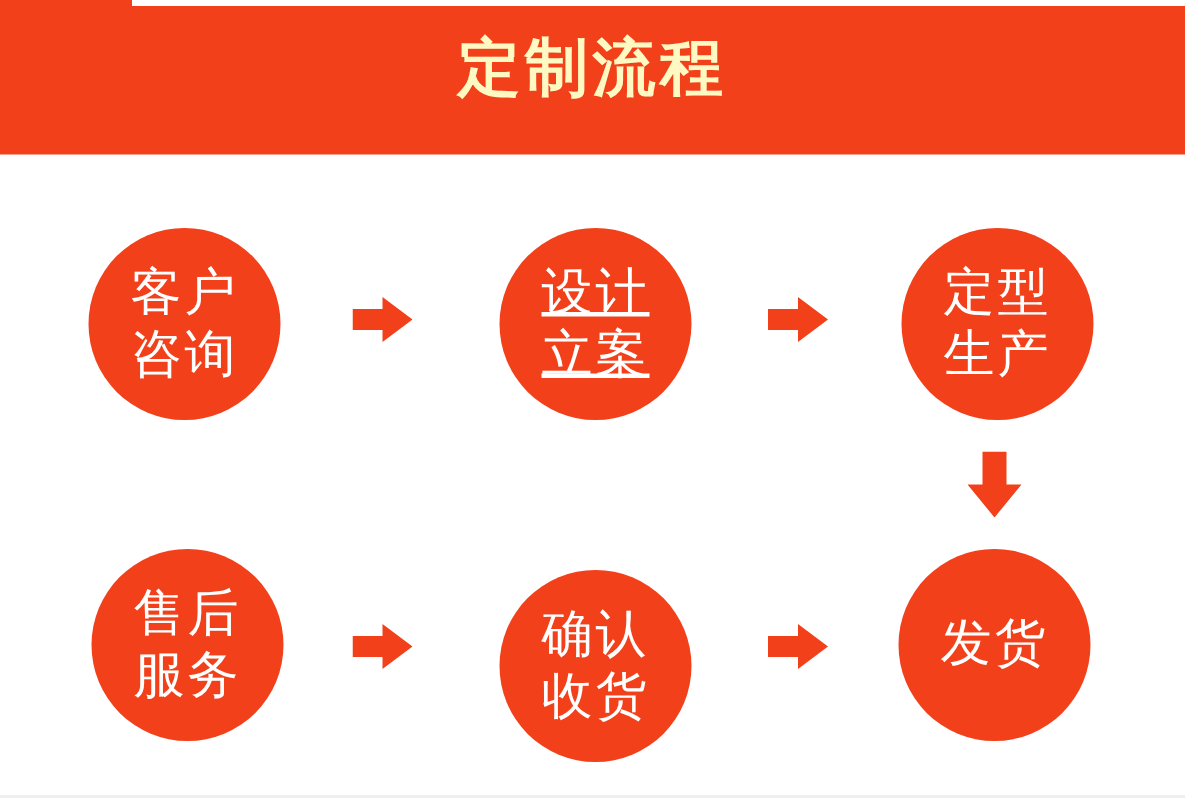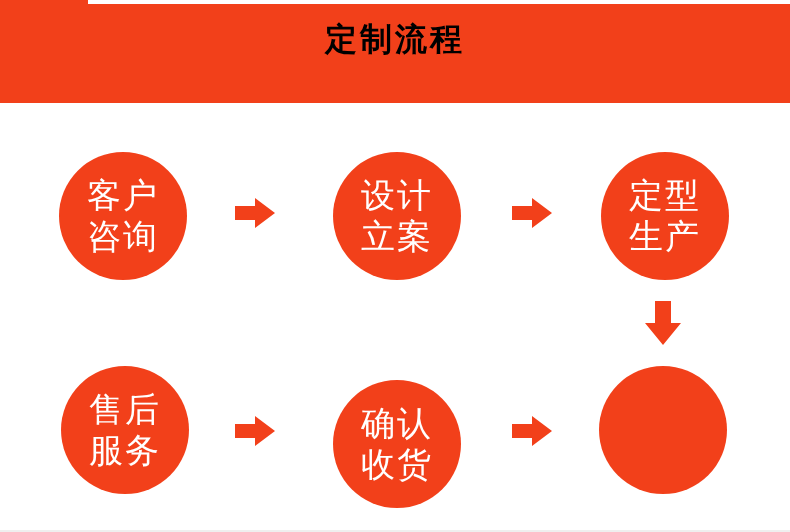--- a/index.html
+++ b/index.html
@@ -29,22 +29,22 @@
     background:var(--accent,#f2401a);
     display:flex;
     flex-direction:column;
     align-items:center;
     justify-content:flex-start;
     padding-top:19px;
     box-sizing:border-box;
   }
   .banner h1{
     margin:0;
-    color:#000000;
-    font-size:32px;
+    color:#fef9c3;
+    font-size:42px;
     font-weight:800;
     line-height:1.05;
     letter-spacing:3px;
   }
   .banner .subtitle{
     margin-top:7px;
     color:rgba(255,255,255,0.95);
     font-size:12.5px;
     font-weight:400;
     letter-spacing:1.6px;
@@ -60,21 +60,21 @@
     flex-direction:column;
     align-items:center;
     justify-content:center;
     text-align:center;
     font-size:34px;
     line-height:1.22;
     letter-spacing:2px;
   }
   .circle span{display:block;}
   .c1{left:59px;  top:152px;}
-  .c2{left:333px; top:152px;}
+  .c2{left:333px; top:152px;text-decoration:underline;}
   .c3{left:601px; top:152px;}
   .c4{left:61px;  top:366px;}
   .c5{left:333px; top:380px;}
   .c6{left:599px; top:366px;}
   
   .arrow{position:absolute;}
   .arrow svg{display:block;}
   .arrow polygon{fill:var(--accent,#f2401a);}
   .a1{left:235px; top:198px;}
   .a2{left:512px; top:198px;}
@@ -149,17 +149,18 @@
     <span>收货</span>
   </div>
 
   <div class="arrow a4">
     <svg width="40" height="30" viewBox="0 0 40 30" aria-hidden="true">
       <polygon points="0,8 20,8 20,0 40,15 20,30 20,22 0,22"></polygon>
     </svg>
   </div>
 
   <div class="circle c6">
+    <span>发货</span>
   </div>
 
   <div class="bottom-line"></div>
 
 </div>
 
 </body></html>

